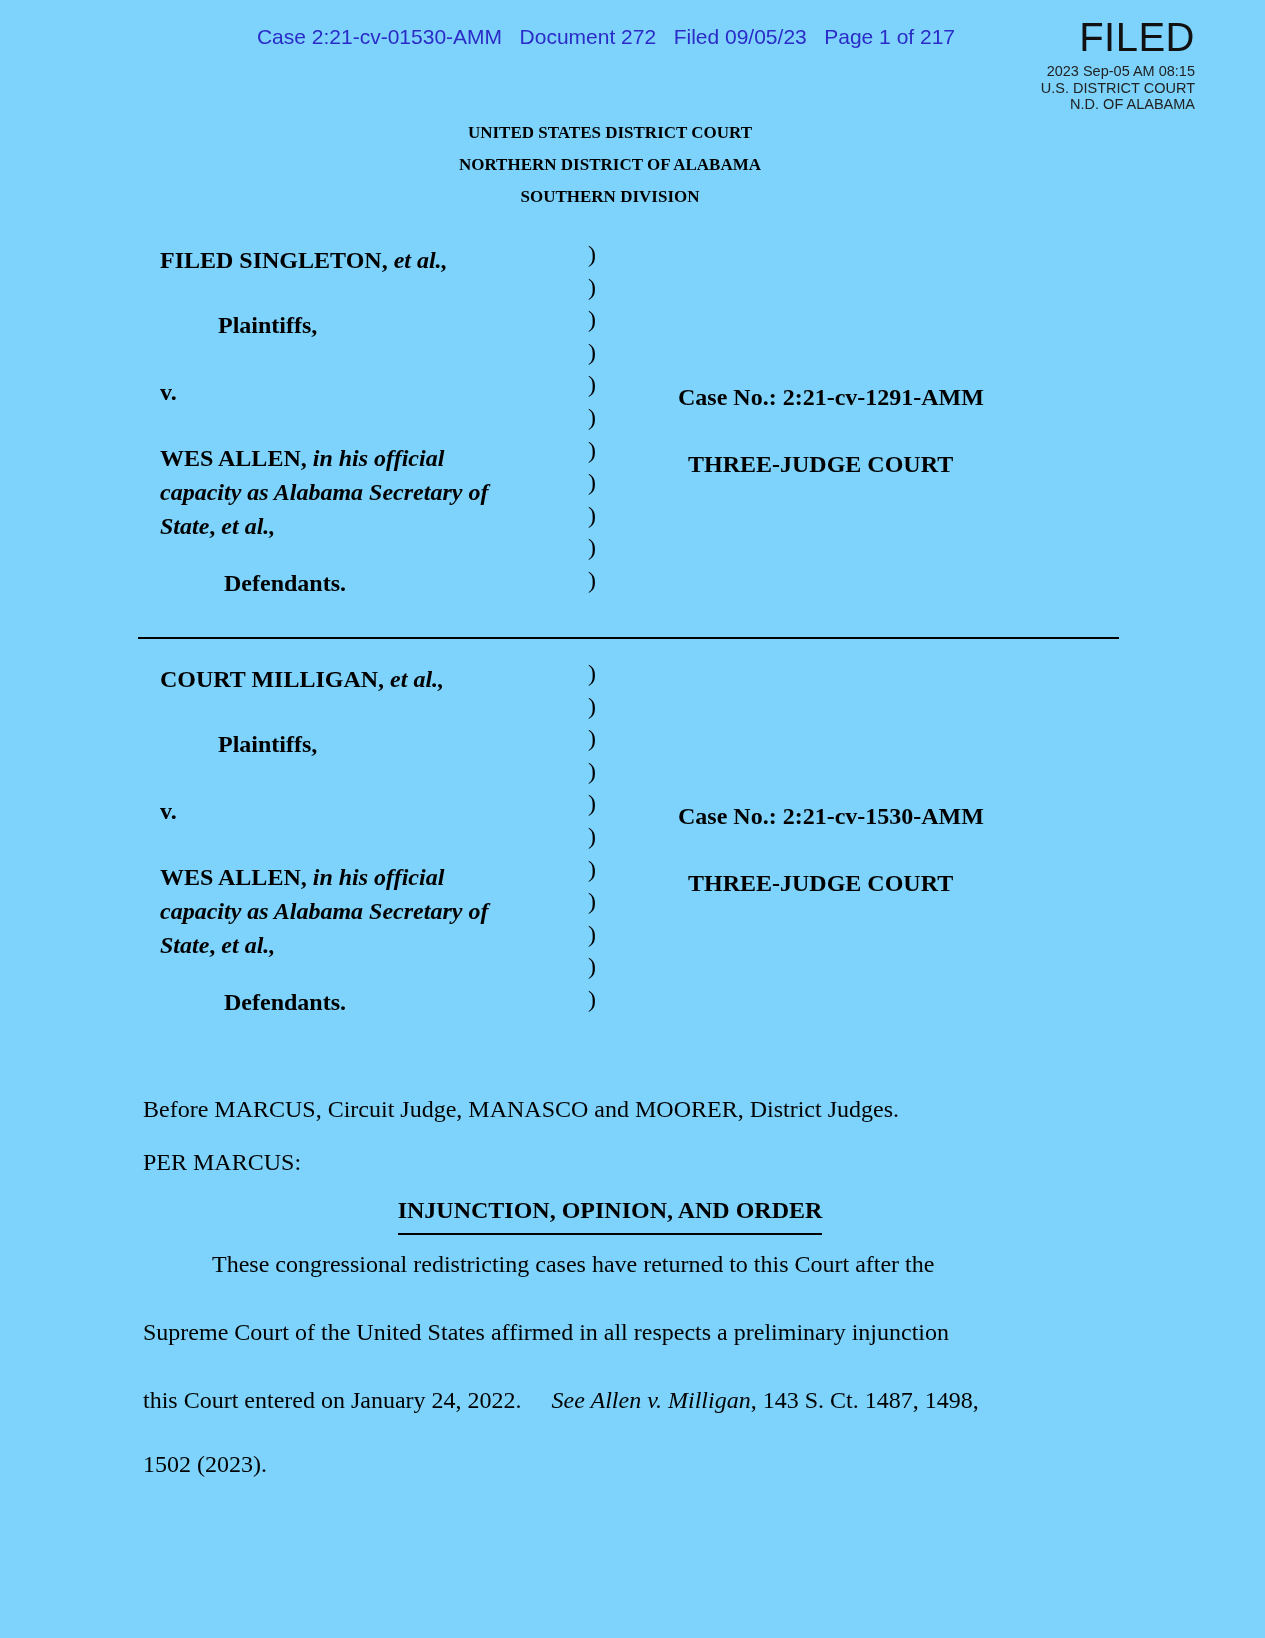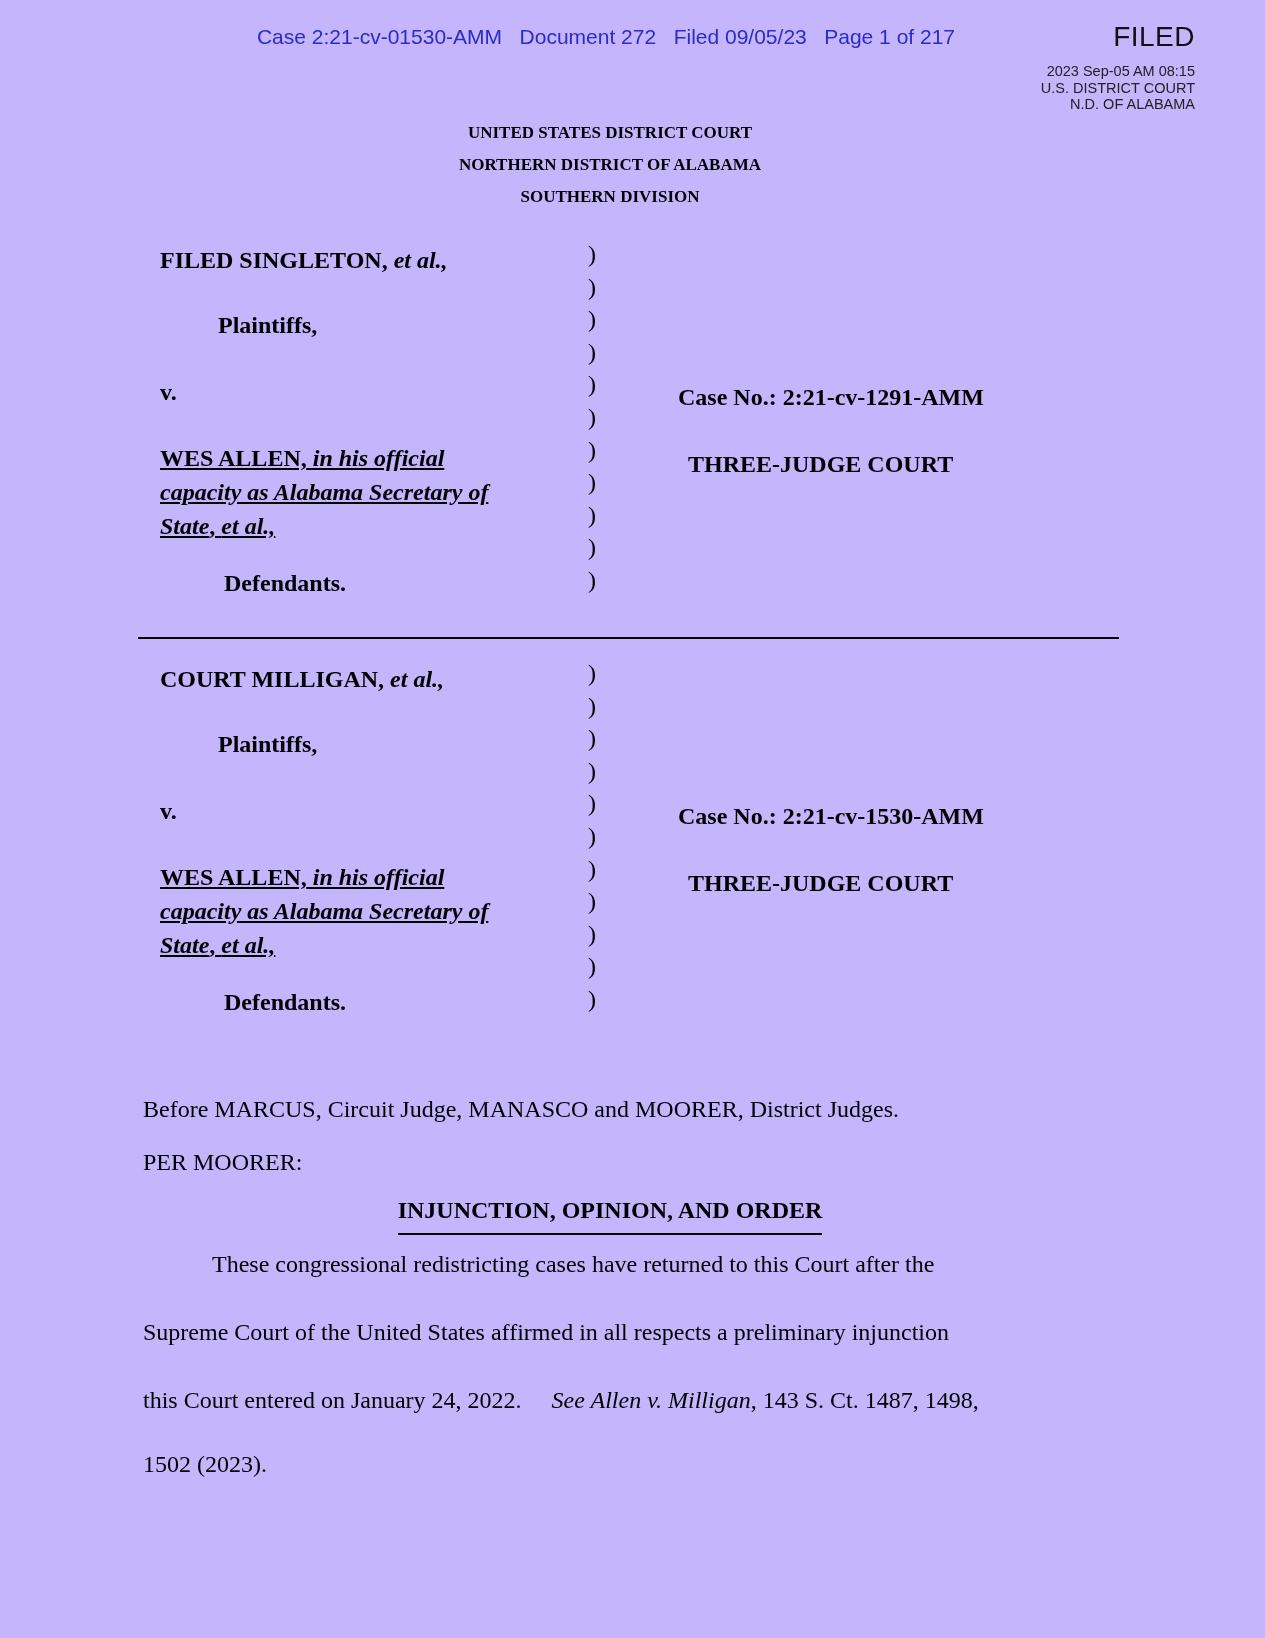--- a/index.html
+++ b/index.html
@@ -1,57 +1,57 @@
 <!DOCTYPE html>
 <html><head>
 <meta charset="utf-8">
 <style>
   html,body{margin:0;padding:0;background:#e8e8e8;}
   .page{
     position:relative;
     width:1265px;height:1638px;
-    background:#c4b5fd;
+    background:#7dd3fc;
     font-family:"Liberation Serif", serif;
     color:#000;
     overflow:hidden;
     margin:0 auto;
   }
   
   .stamp-header{
     position:absolute;left:0;top:25px;width:1212px;
     text-align:center;
     font-family:"Liberation Sans", sans-serif;
     font-size:21px;line-height:24px;
     white-space:pre;
   }
   
   .filed{
     position:absolute;top:20px;right:70px;
     text-align:right;
     font-family:"Liberation Sans", sans-serif;
     color:#111;
   }
-  .filed-title{font-size:28px;line-height:34px;letter-spacing:.5px;}
+  .filed-title{font-size:40px;line-height:34px;letter-spacing:.5px;}
   .filed-details{font-size:14.5px;line-height:16.5px;margin-top:9px;white-space:pre-line;color:#222;}
   
   .court-title{
     position:absolute;left:0;top:117px;width:1220px;
     text-align:center;font-weight:bold;
     font-size:17px;line-height:32px;
     white-space:pre-line;
   }
   
   .caption{position:absolute;left:0;width:1265px;font-size:24px;}
   .caption-1{top:247px;}
   .caption-2{top:666px;}
   .party-name{position:absolute;left:160px;top:0;font-weight:bold;white-space:pre;}
   .plaintiffs-label{position:absolute;left:218px;top:65px;font-weight:bold;}
   .versus{position:absolute;left:160px;top:132px;font-weight:bold;}
   .defendant-block{position:absolute;left:160px;top:194px;line-height:34px;font-weight:bold;}
-  .defendant-block div{white-space:pre;text-decoration:underline;}
+  .defendant-block div{white-space:pre;}
   .defendants-label{position:absolute;left:218px;top:323px;font-weight:bold;margin-left:6px;}
   .parens{position:absolute;left:588px;top:-9px;line-height:32.6px;font-size:24px;white-space:pre-line;}
   .case-no{position:absolute;left:660px;top:137px;font-weight:bold;white-space:pre;margin-left:18px;}
   .court-type{position:absolute;left:688px;top:204px;font-weight:bold;white-space:pre;}
   .divider{position:absolute;left:138px;top:637px;width:981px;height:2px;background:#000;}
   
   .panel-line{position:absolute;left:143px;top:1096px;font-size:24px;white-space:pre;}
   .per-curiam{position:absolute;left:143px;top:1149px;font-size:24px;white-space:pre;}
   .heading-wrap{position:absolute;left:0;top:1197px;width:1220px;text-align:center;}
   .order-heading{
@@ -134,21 +134,21 @@
 )
 )
 )
 )
 )</div>
     <div class="case-no">Case No.: 2:21-cv-1530-AMM</div>
     <div class="court-type">THREE-JUDGE COURT</div>
   </div>
 
   <div class="panel-line">Before MARCUS, Circuit Judge, MANASCO and MOORER, District Judges.</div>
-  <div class="per-curiam">PER MOORER:</div>
+  <div class="per-curiam">PER MARCUS:</div>
 
   <div class="heading-wrap">
     <span class="order-heading">INJUNCTION, OPINION, AND ORDER</span>
   </div>
 
   <div>
     <div class="body-line bl1"><span class="seg-r">These congressional redistricting cases have returned to this Court after the</span></div>
     <div class="body-line bl2"><span class="seg-r">Supreme Court of the United States affirmed in all respects a preliminary injunction</span></div>
     <div class="body-line bl3"><span class="seg-r">this Court entered on January 24, 2022. </span><span class="seg-i">See Allen v. Milligan</span><span class="seg-r">, 143 S. Ct. 1487, 1498,</span></div>
     <div class="body-line bl4"><span class="seg-r">1502 (2023).</span></div>

